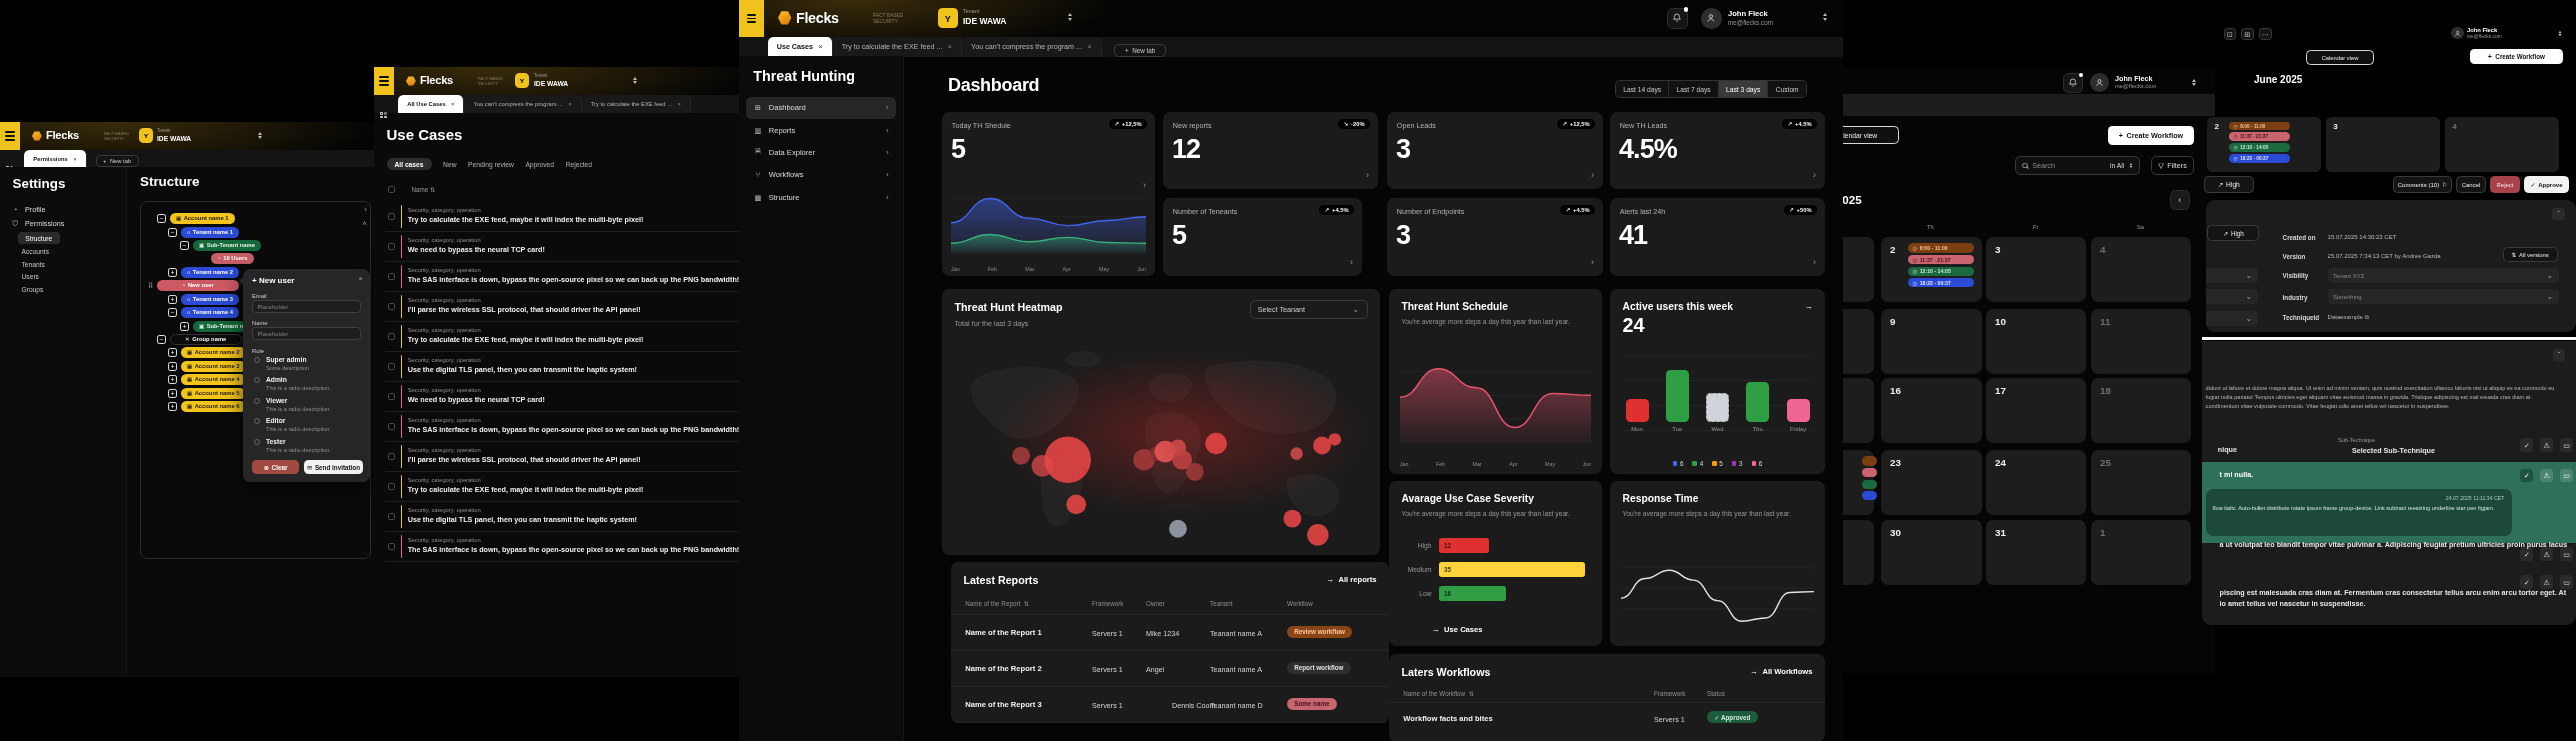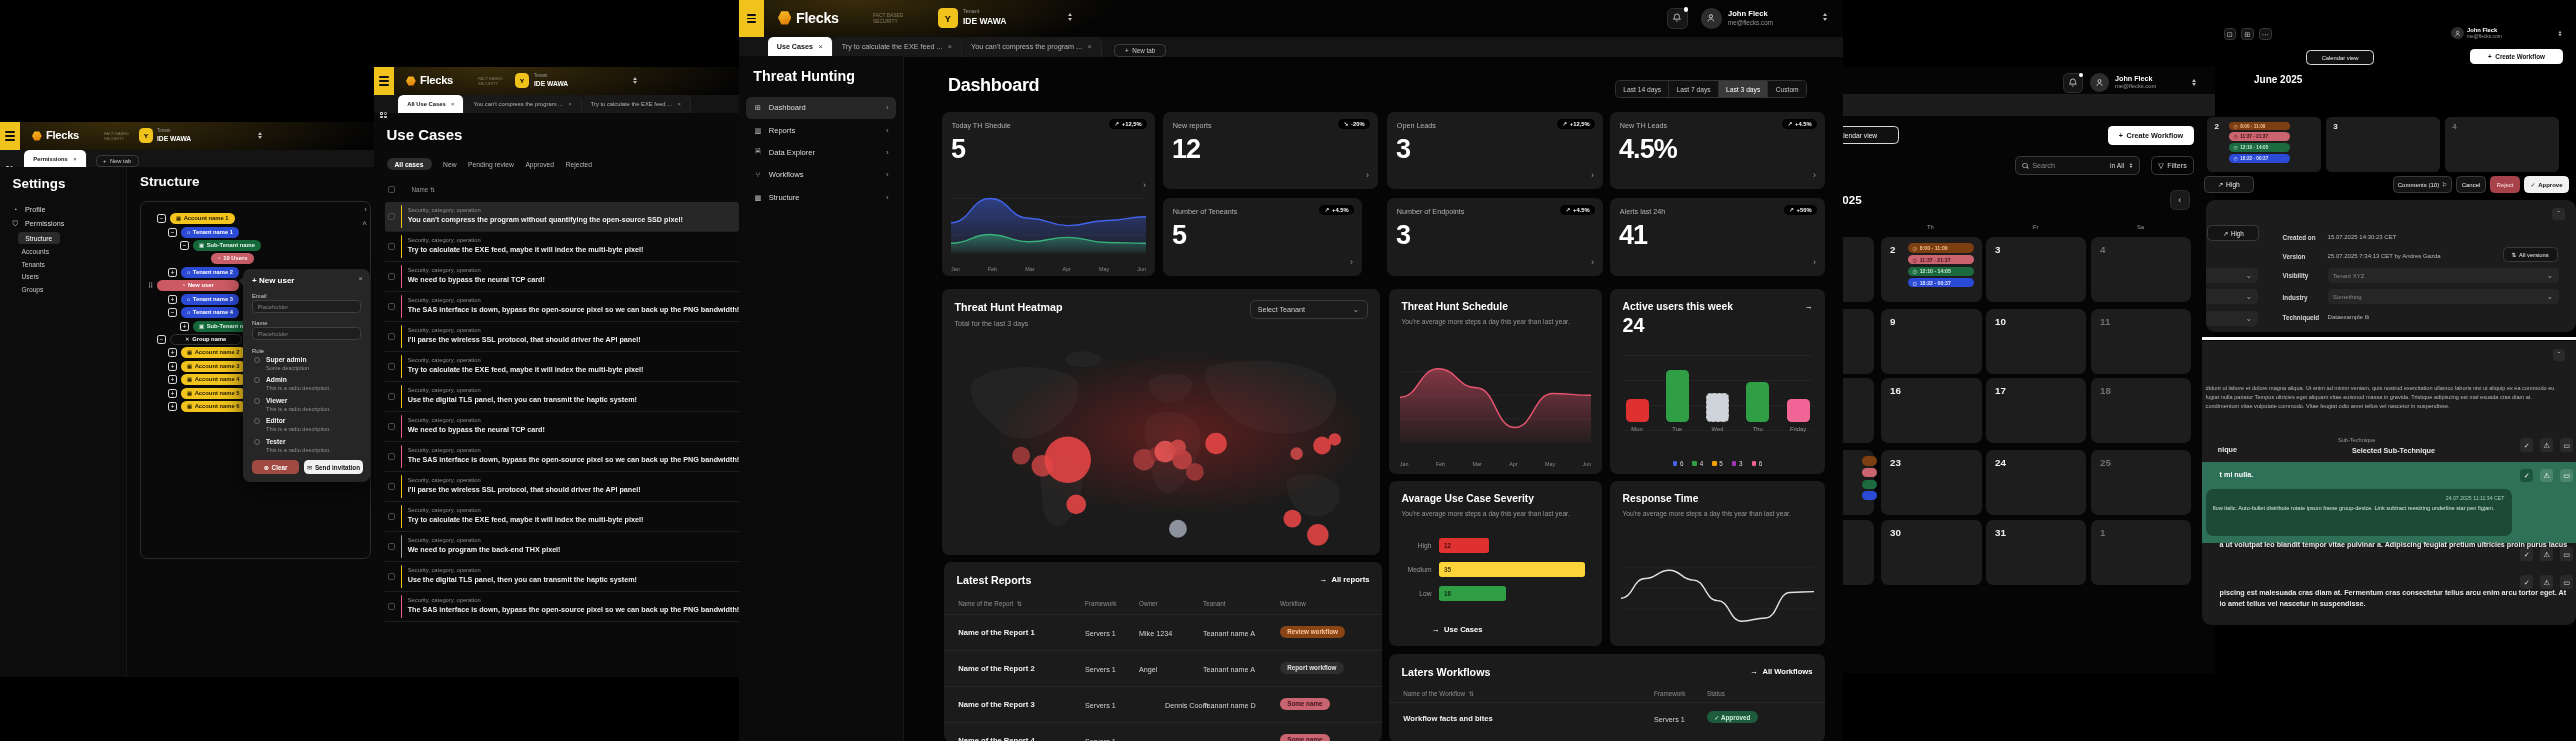--- a/index.html
+++ b/index.html
@@ -436,26 +436,20 @@
         <span class="fchip">New</span>
         <span class="fchip">Pending review</span>
         <span class="fchip">Approved</span>
         <span class="fchip">Rejected</span>
       </div>
     <div class="uc-head">
       <span class="cb"></span>
       <span style="font-size:6.3px;color:#999"><span>Name</span> <span>⇅</span></span>
     </div>
     <div class="ucrows" id="uc-rows">
-        <div class="ucrow selected">
-          <span class="cb"></span>
-          <div class="accent yellow"></div>
-          <div class="cat">Security, category, operation</div>
-          <div class="ttl">You can't compress the program without quantifying the open-source SSD pixel!</div>
-        </div>
         <div class="ucrow">
           <span class="cb"></span>
           <div class="accent yellow"></div>
           <div class="cat">Security, category, operation</div>
           <div class="ttl">Try to calculate the EXE feed, maybe it will index the multi-byte pixel!</div>
         </div>
         <div class="ucrow">
           <span class="cb"></span>
           <div class="accent pink"></div>
           <div class="cat">Security, category, operation</div>
@@ -501,26 +495,20 @@
           <span class="cb"></span>
           <div class="accent yellow"></div>
           <div class="cat">Security, category, operation</div>
           <div class="ttl">I'll parse the wireless SSL protocol, that should driver the API panel!</div>
         </div>
         <div class="ucrow">
           <span class="cb"></span>
           <div class="accent yellow"></div>
           <div class="cat">Security, category, operation</div>
           <div class="ttl">Try to calculate the EXE feed, maybe it will index the multi-byte pixel!</div>
-        </div>
-        <div class="ucrow">
-          <span class="cb"></span>
-          <div class="accent gray"></div>
-          <div class="cat">Security, category, operation</div>
-          <div class="ttl">We need to program the back-end THX pixel!</div>
         </div>
         <div class="ucrow">
           <span class="cb"></span>
           <div class="accent yellow"></div>
           <div class="cat">Security, category, operation</div>
           <div class="ttl">Use the digital TLS panel, then you can transmit the haptic system!</div>
         </div>
         <div class="ucrow">
           <span class="cb"></span>
           <div class="accent pink"></div>
@@ -1148,21 +1136,21 @@
       <span class="cardtitle">Response Time</span>
       <span class="carddesc">You're average more steps a day this year than last year.</span>
       <svg id="respsvg" class="abs" style="left:10.7px;top:66px" width="193" height="88" viewBox="0 0 216 98">
           <line x1="0" y1="23" x2="216" y2="23" stroke="#262626" stroke-width="1"></line>
           <line x1="0" y1="46" x2="216" y2="46" stroke="#262626" stroke-width="1"></line>
           <line x1="0" y1="69" x2="216" y2="69" stroke="#262626" stroke-width="1"></line>
           <path d="M0,57.04 C13.5,57.04 13.5,34.96 27,34.96 C40.5,34.96 40.5,25.760000000000005 54,25.760000000000005 C67.5,25.760000000000005 67.5,36.800000000000004 81,36.800000000000004 C94.5,36.800000000000004 94.5,59.800000000000004 108,59.800000000000004 C121.5,59.800000000000004 121.5,82.8 135,82.8 C148.5,82.8 148.5,79.12 162,79.12 C175.5,79.12 175.5,50.6 189,50.6 C202.5,50.6 202.5,49.68 216,49.68" fill="none" stroke="#e0e0e0" stroke-width="1.6"></path>
         </svg>
     </div>
 
-    <div class="card" style="left:205px;top:562px;width:438px;height:180px">
+    <div class="card" style="left:212px;top:562px;width:438px;height:161px">
       <span class="cardtitle" style="font-size:10.7px">Latest Reports</span>
       <span class="linkarrow">
           <span>→</span>
           <span>All reports</span>
         </span>
       <span class="tblhead" style="left:14.3px;top:38px">
           <span>Name of the Report</span>
           <span>⇅</span>
         </span>
       <span class="tblhead" style="left:141px;top:38px">Framework</span>

